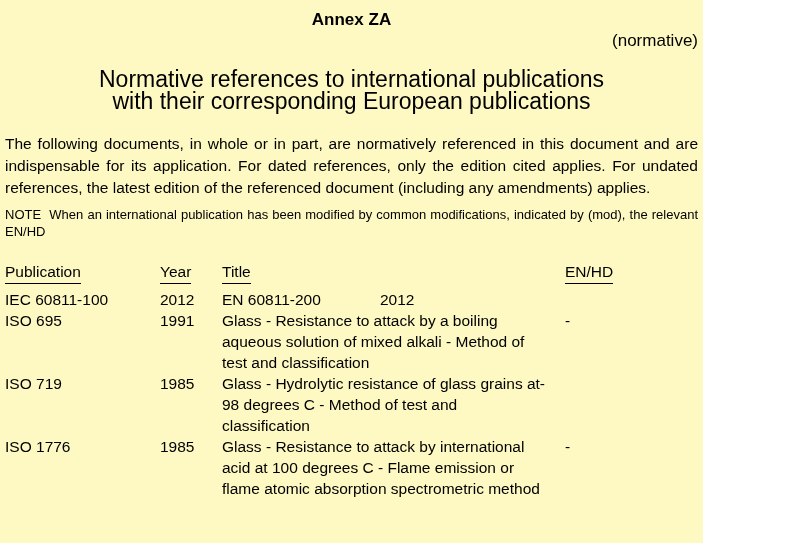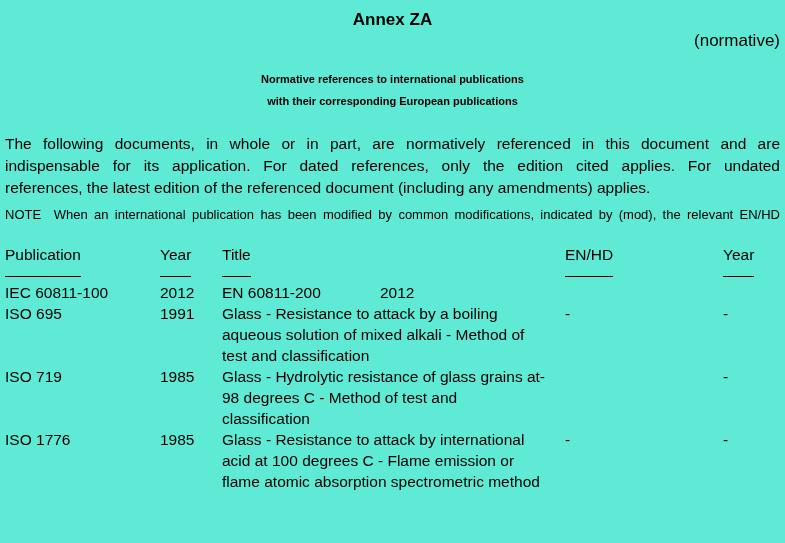--- a/index.html
+++ b/index.html
@@ -2,45 +2,45 @@
 <html><head>
 <meta charset="utf-8">
 <style>
   html, body {
     margin: 0;
     padding: 0;
     background: #ffffff;
   }
   .page {
     position: relative;
-    width: 785px;
+    width: 703px;
     height: 543px;
     box-sizing: border-box;
     padding: 9px 5px 0 5px;
-    background: #5eead4;
+    background: #fef9c3;
     color: #000000;
     font-family: "Liberation Sans", "DejaVu Sans", sans-serif;
     overflow: hidden;
   }
   .annex-title {
     text-align: center;
     font-size: 17px;
     font-weight: bold;
     line-height: 21px;
   }
   .annex-subtitle {
     text-align: right;
     font-size: 17px;
     line-height: 21px;
   }
   .section-heading {
     margin-top: 17px;
     text-align: center;
-    font-size: 11px;
-    font-weight: bold;
+    font-size: 23px;
+    font-weight: normal;
     line-height: 22px;
   }
   .intro {
     margin-top: 21px;
     font-size: 15.5px;
     line-height: 22px;
   }
   .jline {
     text-align: justify;
     text-align-last: justify;
@@ -59,21 +59,21 @@
     align-items: flex-start;
     line-height: 21px;
   }
   .thead {
     line-height: 20px;
     margin-bottom: 5px;
   }
   .hdr {
     display: inline-block;
     border-bottom: 1.5px solid #000;
-    padding-bottom: 11px;
+    padding-bottom: 1px;
   }
   .col { flex: 0 0 auto; }
   .col.pub   { width: 155px; }
   .col.year  { width: 62px;  }
   .col.title { width: 343px; }
   .col.enhd  { width: 158px; }
   .col.year2 { width: 57px;  }
   .title-line { white-space: nowrap; }
 </style>
 </head>

